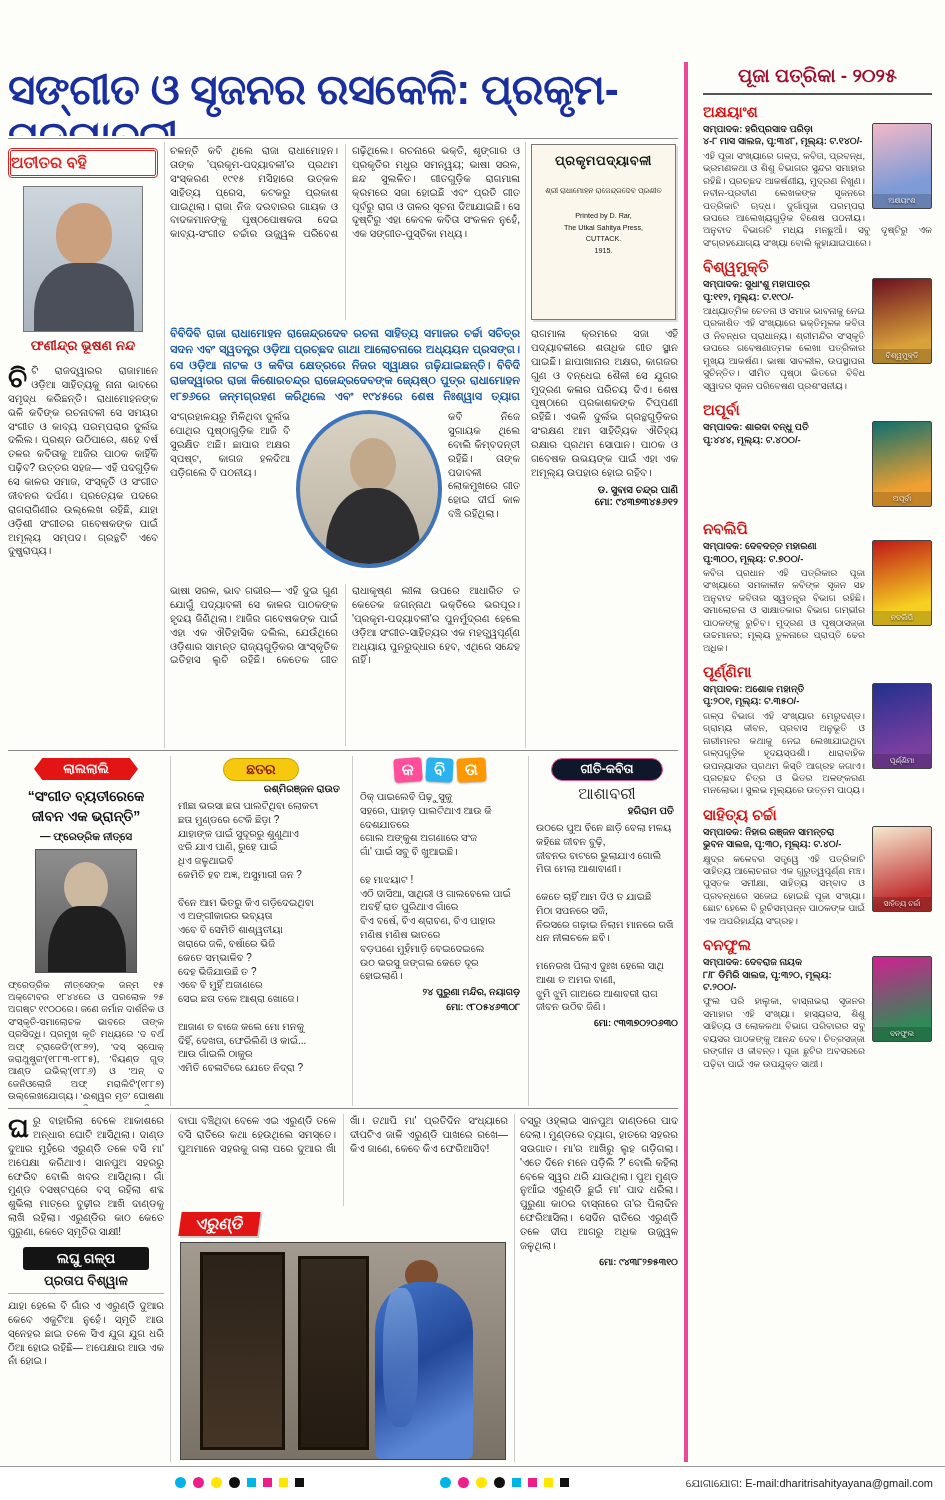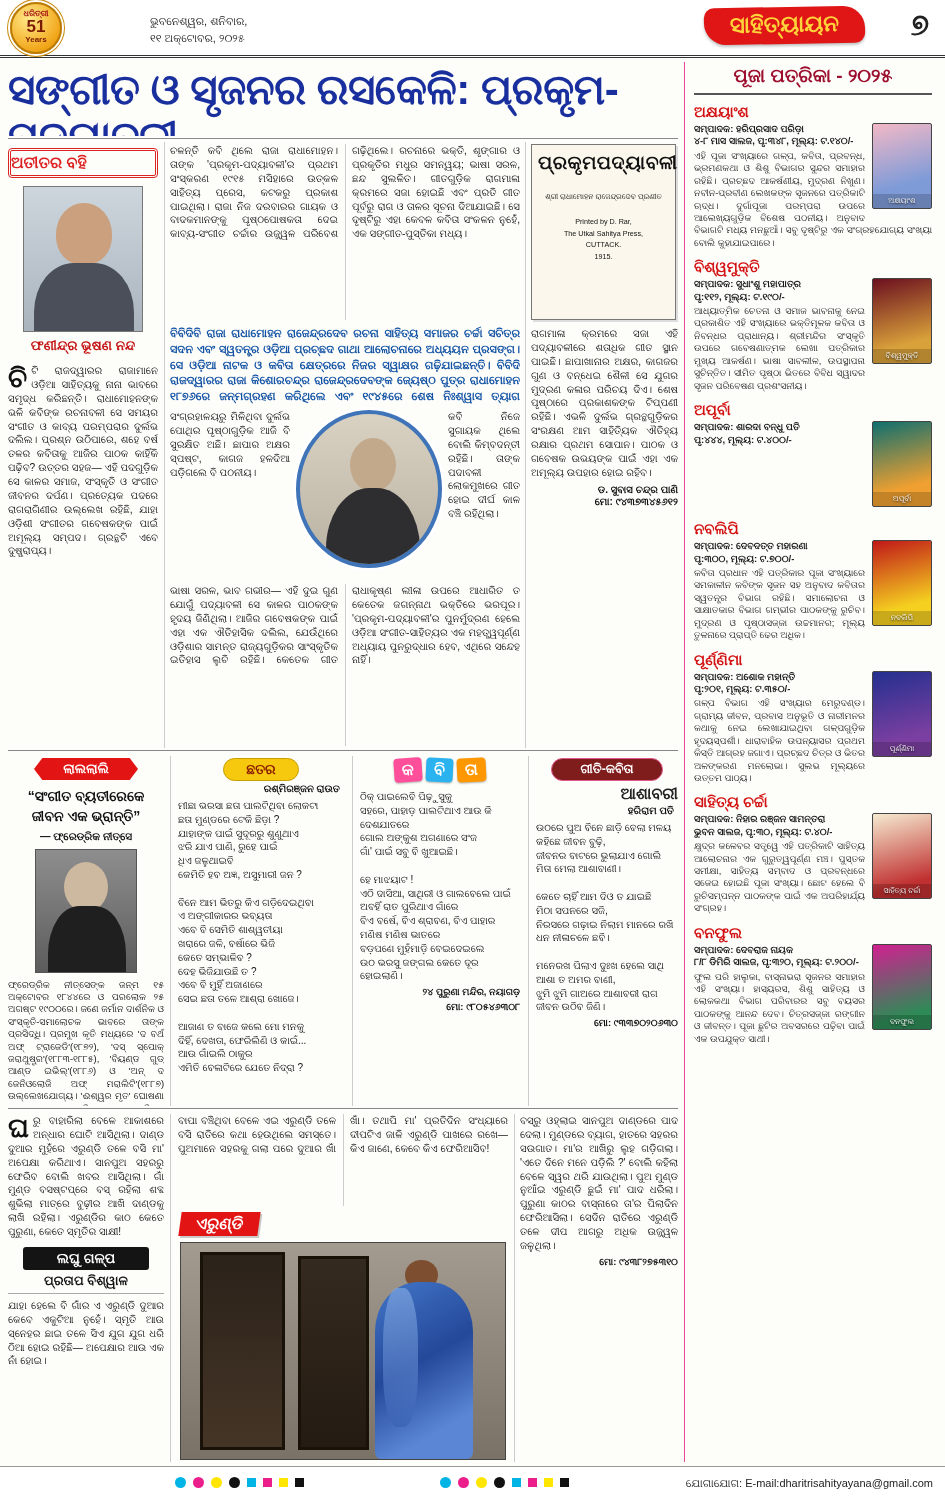--- a/index.html
+++ b/index.html
@@ -20,22 +20,22 @@
           padding:4px 26px 6px;border-radius:10px 22px 10px 22px;transform:rotate(-1deg);
           box-shadow:0 2px 3px rgba(0,0,0,.25)}
   .page-num{position:absolute;right:16px;top:8px;font-size:30px;font-weight:800;color:#222}
 
   
   .headline{position:absolute;left:8px;top:66px;width:670px;font-size:42px;line-height:1.12;font-weight:800;
             color:#1a2f9e;letter-spacing:-.5px;overflow:hidden;height:70px}
   .headline-rule{position:absolute;left:8px;top:138px;width:670px;border-top:1px solid #8a8a8a}
 
   
-  .sidebar{position:absolute;left:684px;top:62px;width:254px;height:1400px;border-left:1px solid #ec4899;
-           padding:0 6px 0 9px;overflow:hidden}
+  .sidebar{position:absolute;left:684px;top:62px;width:254px;height:1400px;border-left:4px solid #ec4899;
+           padding:0 6px 0 15px;overflow:hidden}
   .sidebar-title{text-align:center;color:#9c0f2e;font-weight:800;font-size:19px;padding:3px 0 6px;
                  border-bottom:2px solid #555;margin-bottom:8px}
   .sb-item{overflow:hidden;margin-bottom:9px}
   .sb-item h3{color:#d31313;font-size:15px;font-weight:800;margin-bottom:2px}
   .sb-cover{float:right;width:60px;height:86px;border:1px solid #444;margin:0 0 4px 7px;display:flex;
             align-items:flex-end;justify-content:center;border-radius:2px}
   .cover-title{font-size:7.5px;color:#fff;text-shadow:0 1px 2px rgba(0,0,0,.85);padding:2px;text-align:center;
                width:100%;background:rgba(0,0,0,.18)}
   .sb-meta{font-size:9.5px;font-weight:700;color:#1a1a1a;line-height:1.3}
   .sb-blurb{font-size:9.3px;line-height:1.34;text-align:justify;color:#222;margin-top:2px}
@@ -65,21 +65,21 @@
   .oval-photo::before{content:"";position:absolute;left:50px;top:24px;width:46px;height:54px;border-radius:50%;background:#c3a98c}
   .oval-photo::after{content:"";position:absolute;left:26px;top:74px;width:94px;height:76px;
               border-radius:46% 46% 0 0/80% 80% 0 0;background:#2e2e30}
   .col2-mid{position:absolute;left:162px;top:268px;width:120px;height:168px;overflow:hidden}
   .col3-mid{position:absolute;left:440px;top:268px;width:72px;height:168px;overflow:hidden}
   .col23-bottom{position:absolute;left:162px;top:442px;width:350px;height:162px;columns:2;column-gap:14px;
                 column-rule:1px solid #ccc;overflow:hidden}
   .col4{position:absolute;left:523px;top:2px;width:147px;height:602px;overflow:hidden}
   .plate{width:145px;height:176px;border:1px solid #777;background:#fbf7ec;text-align:center;padding:8px 6px;
          margin-bottom:7px;box-shadow:2px 2px 0 #ddd}
-  .plate-title{font-family:Liberation Mono, monospace;font-size:19px;font-weight:700;letter-spacing:.5px}
+  .plate-title{font-family:Liberation Sans, sans-serif;font-size:13px;font-weight:700;letter-spacing:.5px}
   .plate-sub{font-size:7.5px;margin-top:16px;line-height:1.5}
   .plate-imprint{font-size:7.2px;margin-top:14px;line-height:1.6;white-space:pre-line}
   .col4-contact{font-weight:700;text-align:right;margin-top:4px;white-space:pre-line;font-size:10px}
 
   
   .rule-mid{position:absolute;left:8px;top:750px;width:670px;border-top:1px solid #888}
   .mid{position:absolute;left:8px;top:756px;width:670px;height:350px;overflow:hidden}
   .mid .vr,.bottom .vr{position:absolute;top:0;border-left:1px solid #ccc}
   .mid .vr{height:350px}
   .mid .v1{left:162px}.mid .v2{left:344px}.mid .v3{left:520px}
@@ -101,23 +101,23 @@
   .chh-label{width:76px;margin:2px auto;background:#f6c90e;border:1px solid #c79f00;border-radius:14px;
              color:#8a1a00;font-weight:800;font-size:14px;text-align:center;padding:2px 0}
   .p-author{text-align:right;font-size:10px;font-weight:700;margin:2px 4px 4px 0}
   .poem{font-size:10px;line-height:1.38;white-space:pre-line}
   .kabita-label{display:flex;justify-content:center;gap:4px;margin:2px 0 8px}
   .kl{color:#fff;font-weight:800;font-size:16px;padding:3px 8px;border-radius:4px;box-shadow:0 1px 2px rgba(0,0,0,.3)}
   .kl1{background:#ff4f9a;transform:rotate(-4deg)}
   .kl2{background:#2bb3f0;transform:rotate(3deg)}
   .kl3{background:#ff9800;transform:rotate(-3deg)}
   .p-addr,.p-contact{font-size:9.5px;font-weight:700;text-align:right;margin-top:3px}
-  .giti-label{width:112px;margin:2px auto 4px;background:#7f1d1d;border-radius:14px;color:#fff;font-weight:800;
+  .giti-label{width:112px;margin:2px auto 4px;background:#0f172a;border-radius:14px;color:#fff;font-weight:800;
               font-size:12.5px;text-align:center;padding:3px 0;border:1px solid #e0558c}
-  .giti-title{text-align:right;font-weight:700;font-size:16px;color:#222;margin:2px 0}
+  .giti-title{text-align:center;font-weight:400;font-size:16px;color:#222;margin:2px 0}
 
   
   .rule-bottom{position:absolute;left:8px;top:1108px;width:670px;border-top:1px solid #888}
   .bottom{position:absolute;left:8px;top:1114px;width:670px;height:348px;overflow:hidden}
   .bottom .vr{height:348px}
   .bottom .v1{left:162px}.bottom .v2{left:506px}
   .bcolA{position:absolute;left:0;top:0;width:156px;height:348px;overflow:hidden}
   .lg-label{background:#141414;color:#fff;text-align:center;font-weight:800;font-size:14px;padding:3px 0;
             width:126px;margin:8px auto 3px;border-radius:3px}
   .lg-author{text-align:center;font-weight:800;font-size:13px;padding-bottom:4px;border-bottom:1px solid #aaa;margin-bottom:5px}
@@ -145,33 +145,20 @@
   .dot{width:11px;height:11px;border-radius:50%}
   .sq{width:9px;height:9px}
   .c{background:#00b4e6}.m{background:#ec1e8c}.y{background:#ffe600}.k{background:#111}
   .footer-email{position:absolute;right:12px;top:10px;font-size:11px;color:#222;font-weight:400}
 </style>
 </head>
 <body>
 
 <div class="page">
 
-  <header class="masthead">
-    <div class="logo">
-      <div class="logo-brand">ଧରିତ୍ରୀ</div>
-      <div class="logo-years">51</div>
-      <div class="logo-years-label">Years</div>
-    </div>
-    <div class="dateline">
-      <div>ଭୁବନେଶ୍ୱର, ଶନିବାର,</div>
-      <div>୧୧ ଅକ୍ଟୋବର, ୨୦୨୫</div>
-    </div>
-    <div class="banner">ସାହିତ୍ୟାୟନ</div>
-    <div class="page-num">୭</div>
-  </header>
 
   <h1 class="headline">ସଙ୍ଗୀତ ଓ ସୃଜନର ରସକେଳି: ପ୍ରକୃମ-ପଦ୍ୟାବଳୀ</h1>
   <div class="headline-rule"></div>
 
   <section class="article">
     <div class="ar-rule r1"></div>
     <div class="ar-rule r2"></div>
 
     <div class="pb-box">ଅତୀତର ବହି</div>
     <div class="author-photo"></div>

